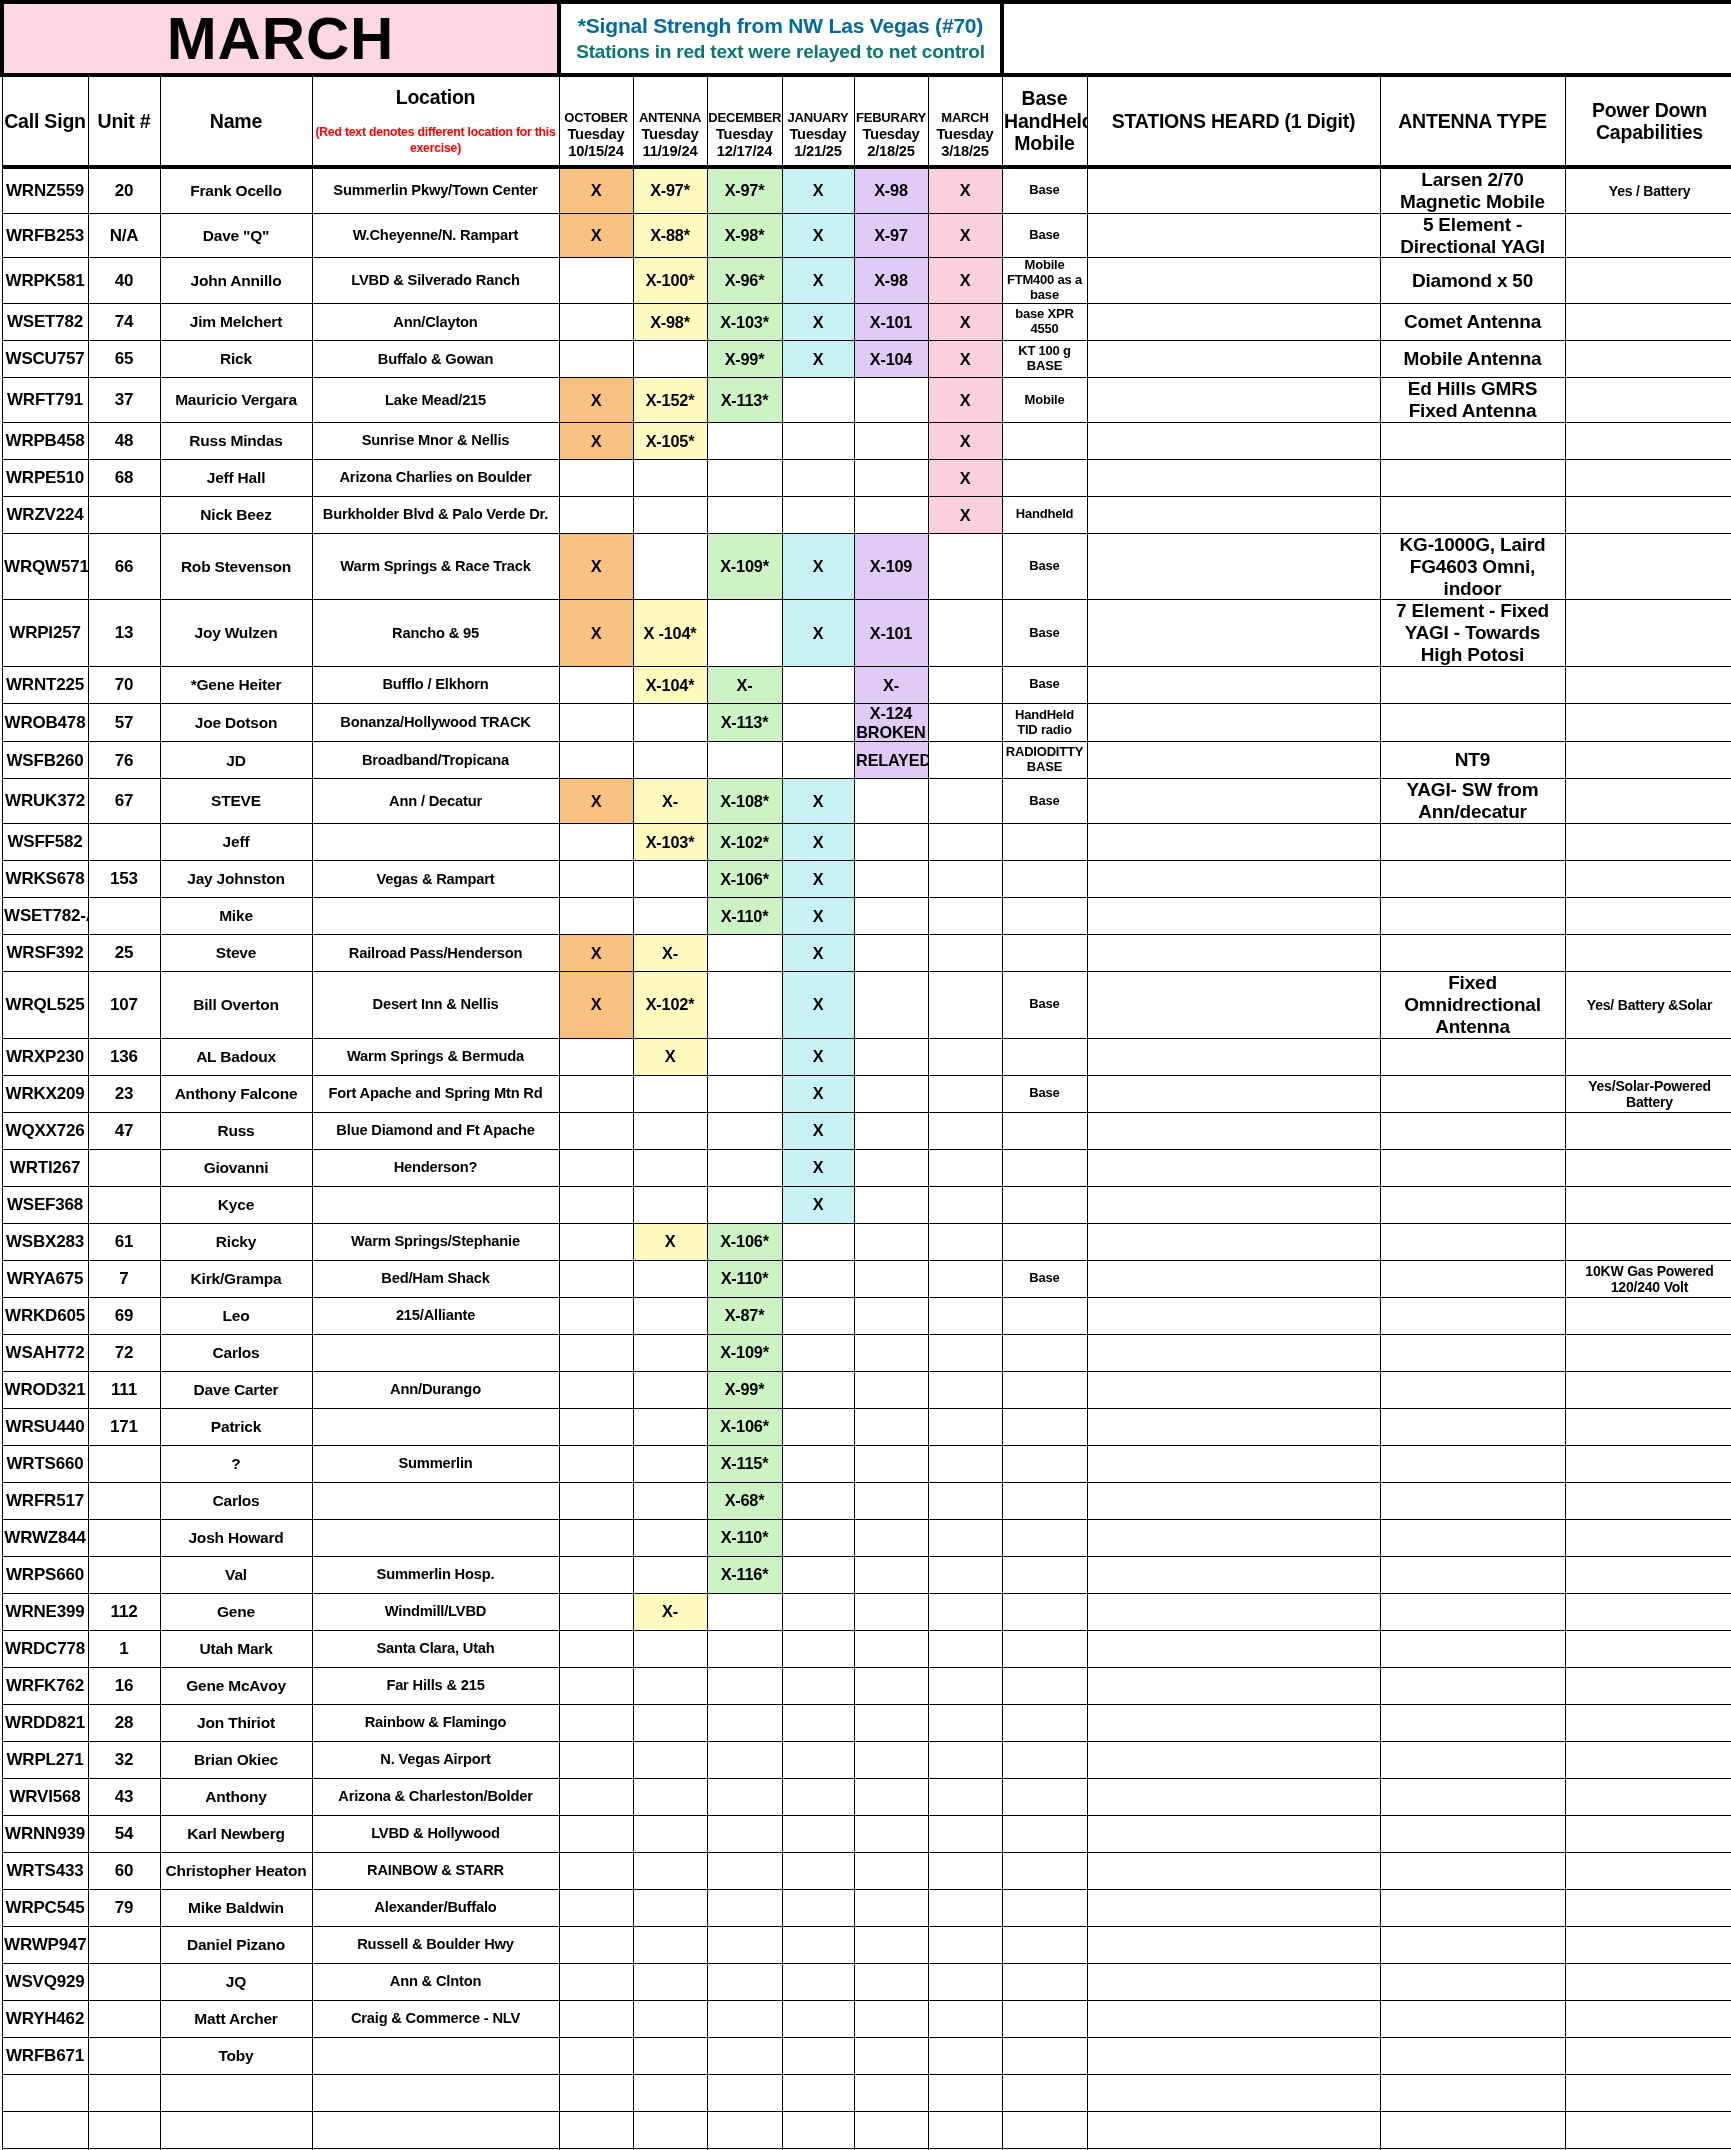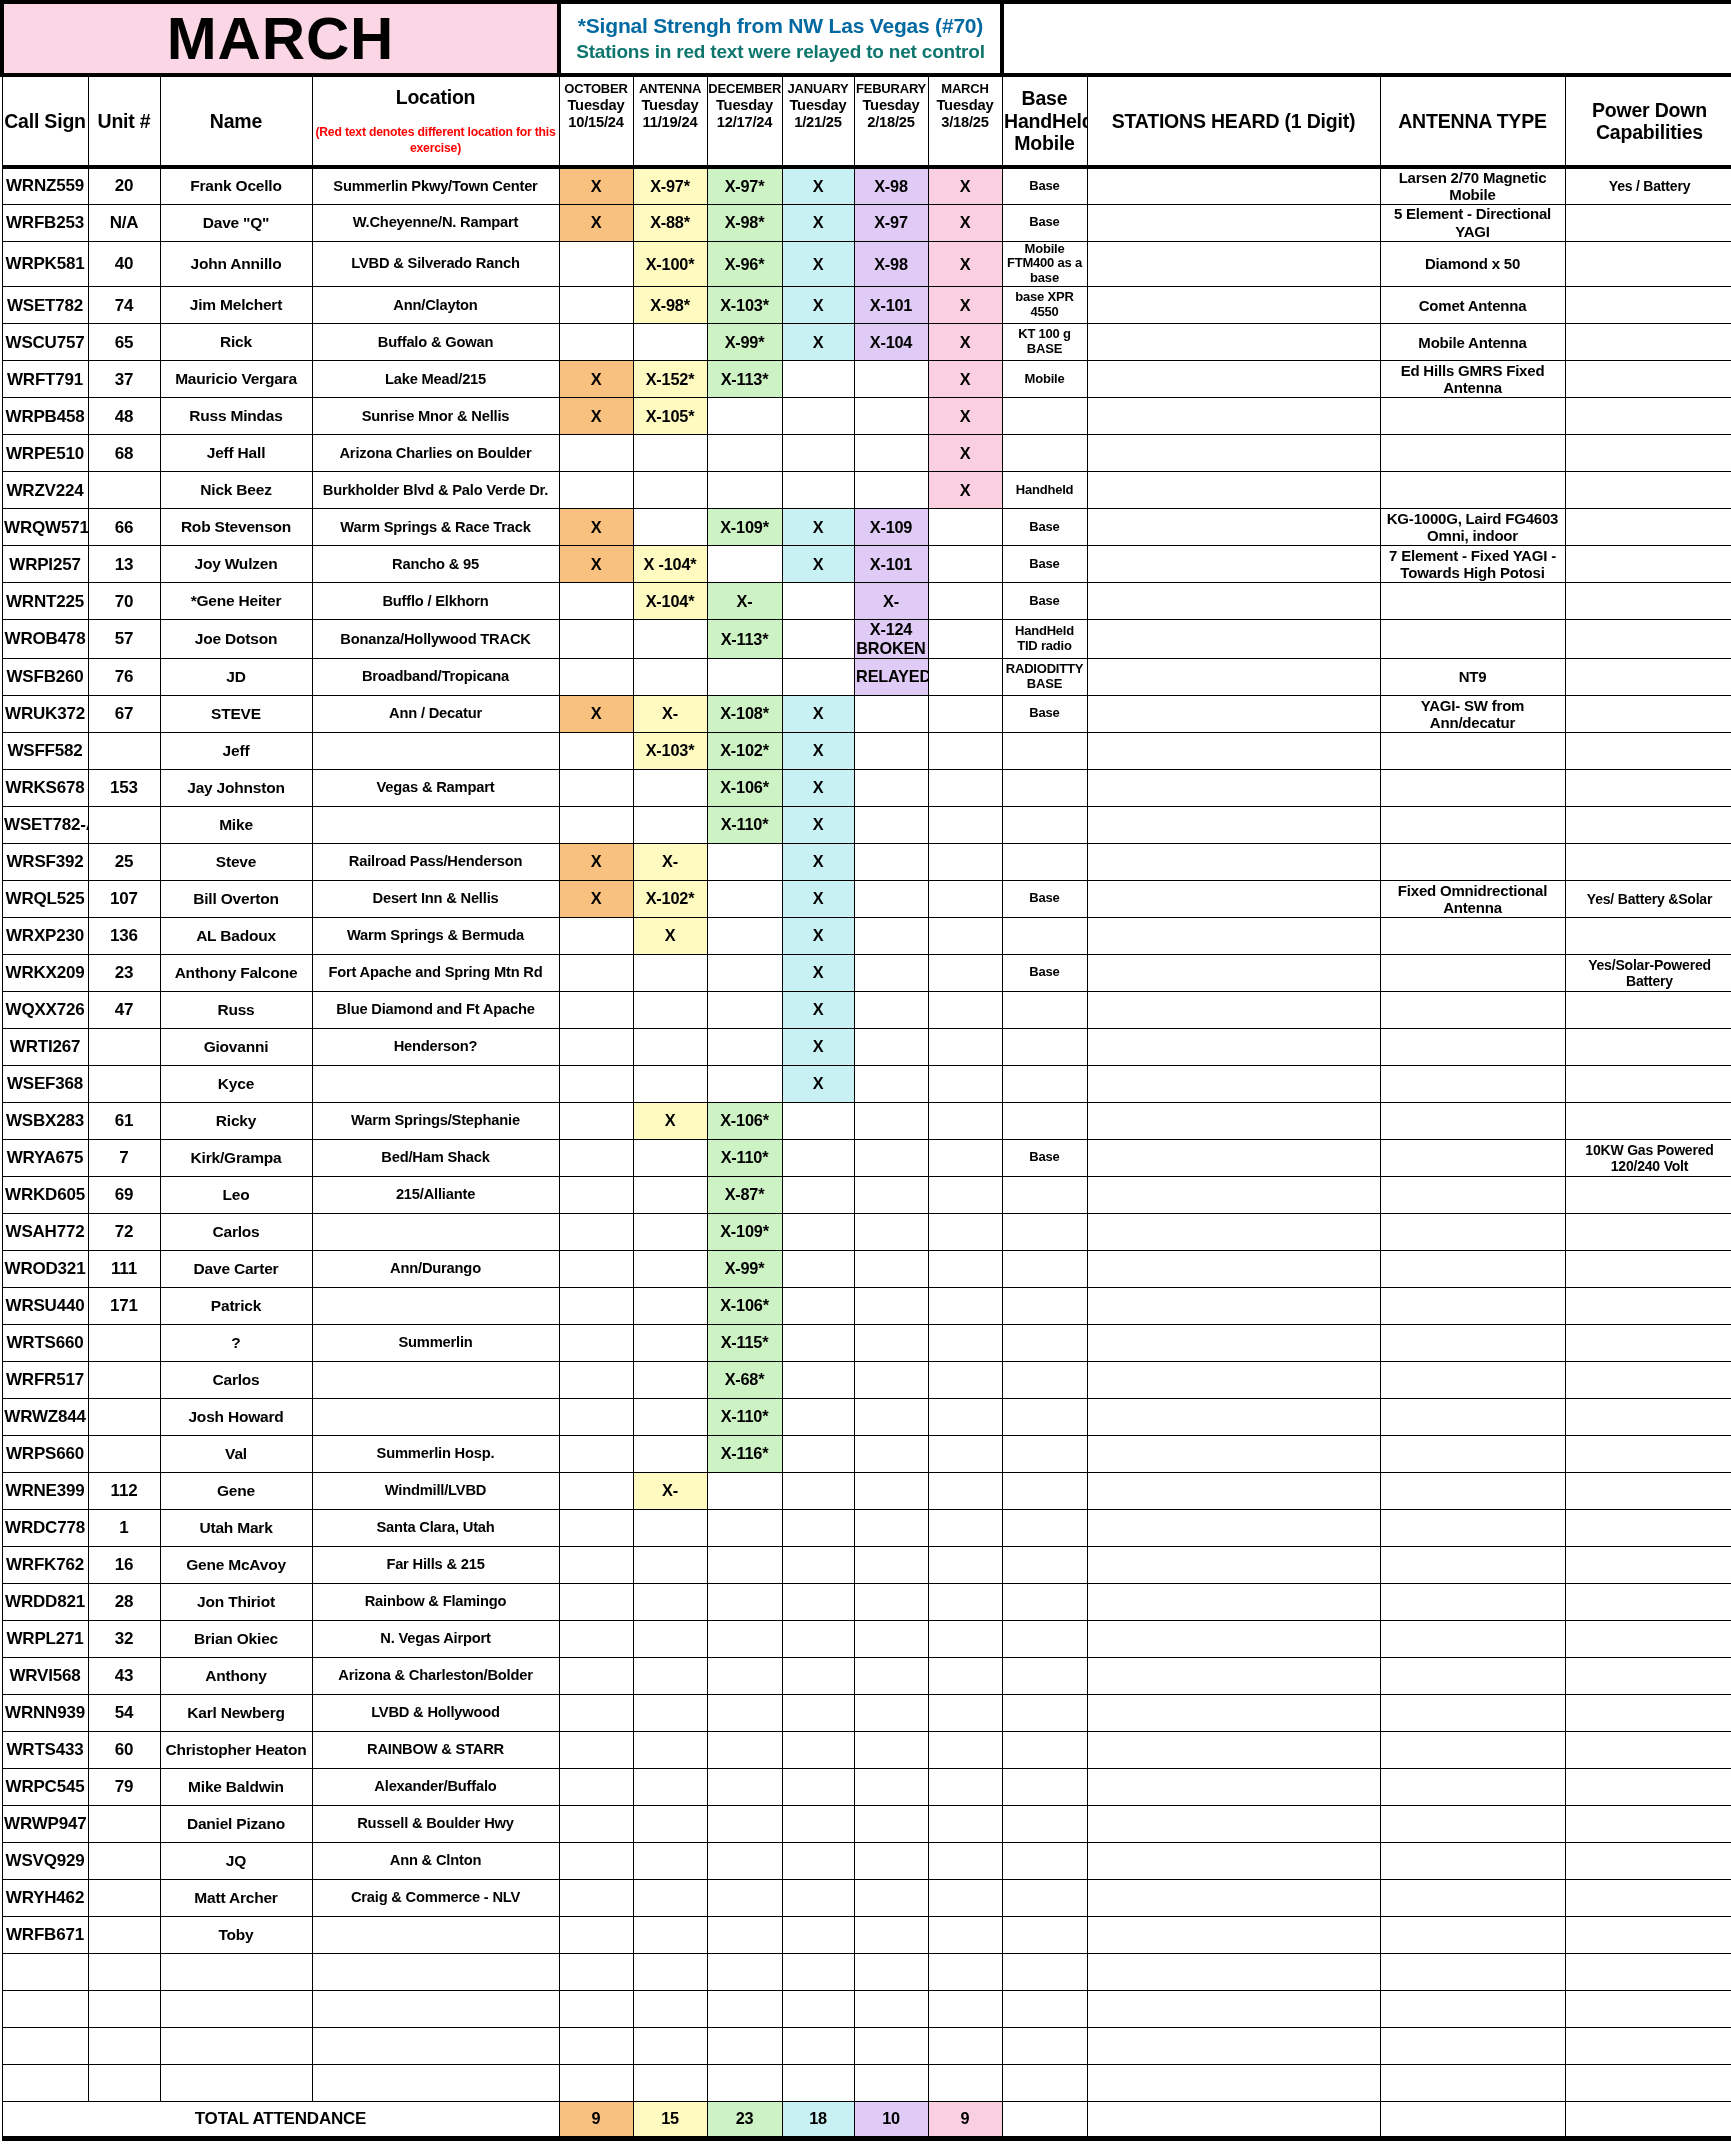--- a/index.html
+++ b/index.html
@@ -14,42 +14,42 @@
   .banner-title{font-size:60px;font-weight:800;letter-spacing:0.8px}
   th.legendbox{background:#fff}
   .legend1{font-size:21px;color:#0369a1}
   .legend2{font-size:19px;color:#0f766e;margin-top:3.3px}
   th.spacer{border:none;background:#fff}
   
   tr.colsrow th{height:92px;background:#fff;border-top:4.1px solid #000;border-bottom:4.1px solid #000;font-size:19.5px}
   th.loc-h .loc-title{font-size:19.5px}
   .loc-note{font-size:12.2px;color:#FF0000;line-height:1.25;margin-top:17px}
   th.mh{padding:3.3px 0.8px}
-  .mh-inner{display:flex;flex-direction:column;justify-content:flex-start;height:100%;padding:1.6px 0}
+  .mh-inner{display:flex;flex-direction:column;justify-content:flex-end;height:100%;padding:1.6px 0}
   .mh-name{font-size:13px}
   .mh-day,.mh-date{font-size:14.7px}
   .base-h{font-size:16.3px;white-space:pre-line}
   .power-h{font-size:19.5px;white-space:pre-line}
   th.st-h{font-size:19.5px}
   
   .oct{background:#F9C17F}
   .nov{background:#FEFAC0}
   .dec{background:#CDF2C4}
   .jan{background:#C8F1F3}
   .feb{background:#DFCBF5}
   .mar{background:#FAD0E1}
   
   tbody td{height:37px}
   td.cc{font-size:17px;white-space:nowrap}
   td.cu{font-size:17px}
   td.cn{font-size:15.5px;white-space:nowrap}
   td.cl{font-size:14.7px;white-space:nowrap}
   td.cm{font-size:16.3px;white-space:pre-line}
   td.cb{font-size:13px}
-  td.ca{font-size:15px}
+  td.ca{font-size:19px}
   td.cp{font-size:14px}
   .red{color:#000000}
   
   tfoot td{height:37px;border-bottom:5.7px solid #000}
   td.total-label{font-size:17px}
   tfoot td.cm{font-size:16.3px}
 </style>
 </head>
 <body>
 

